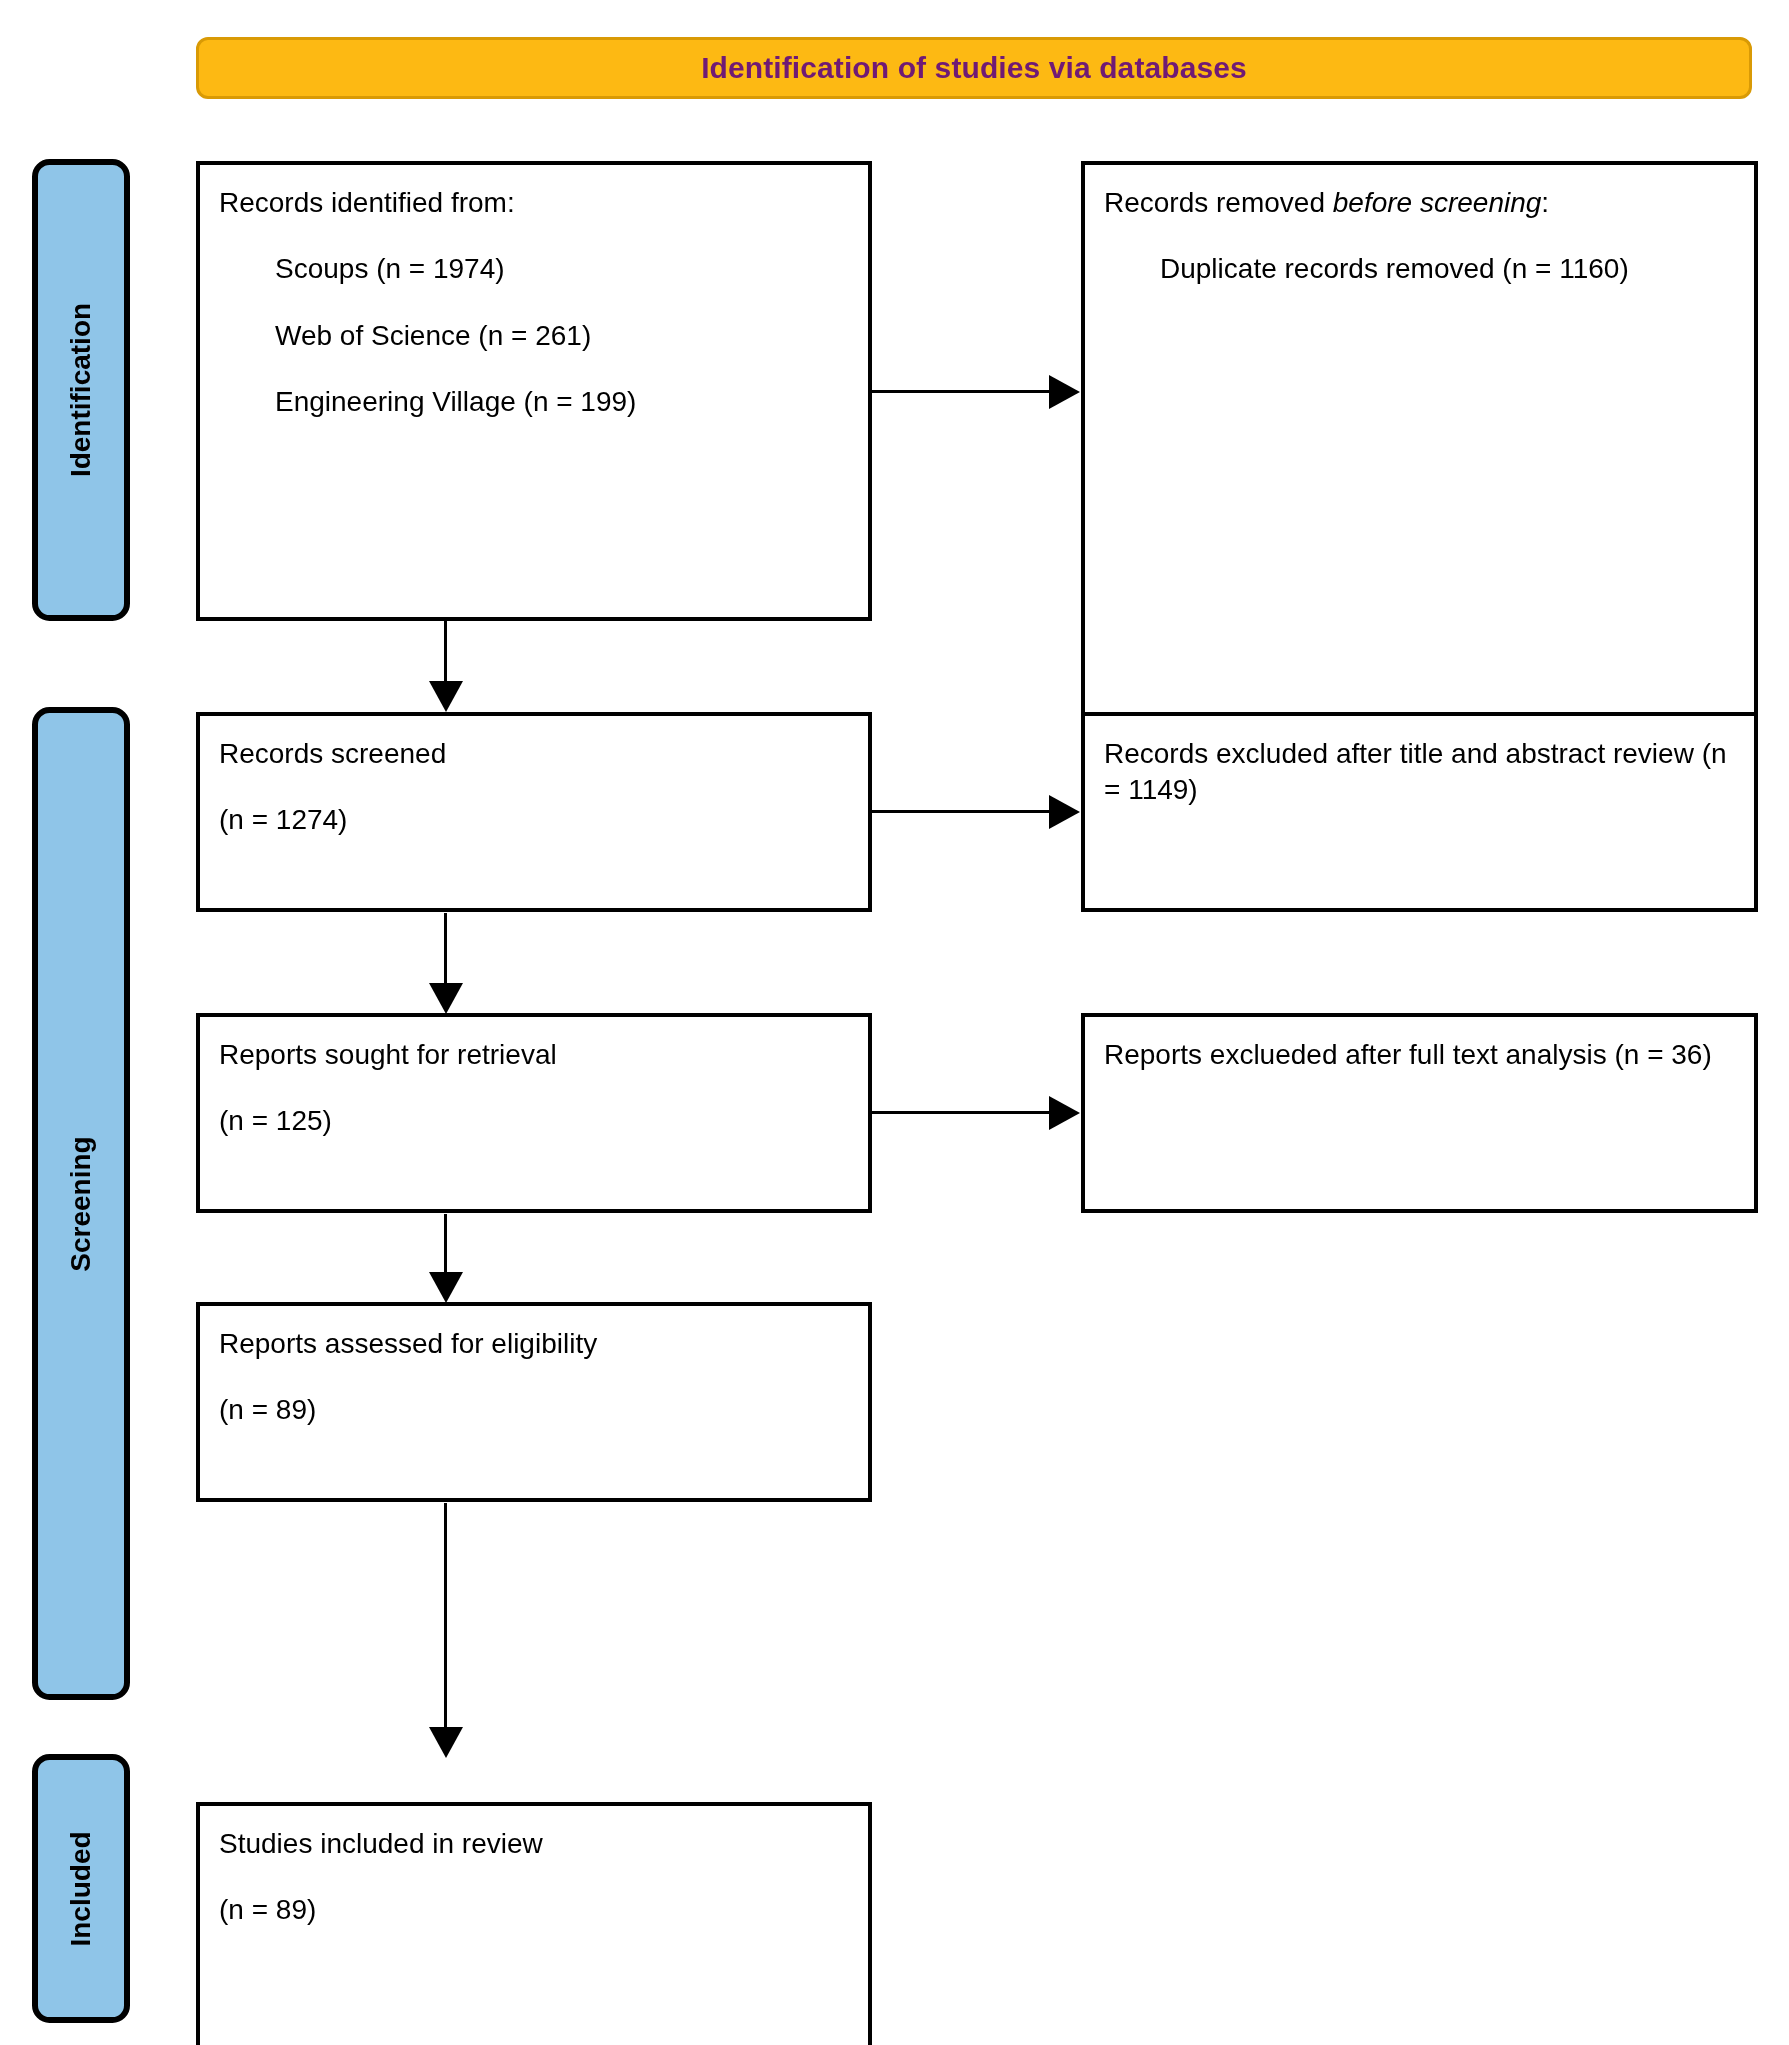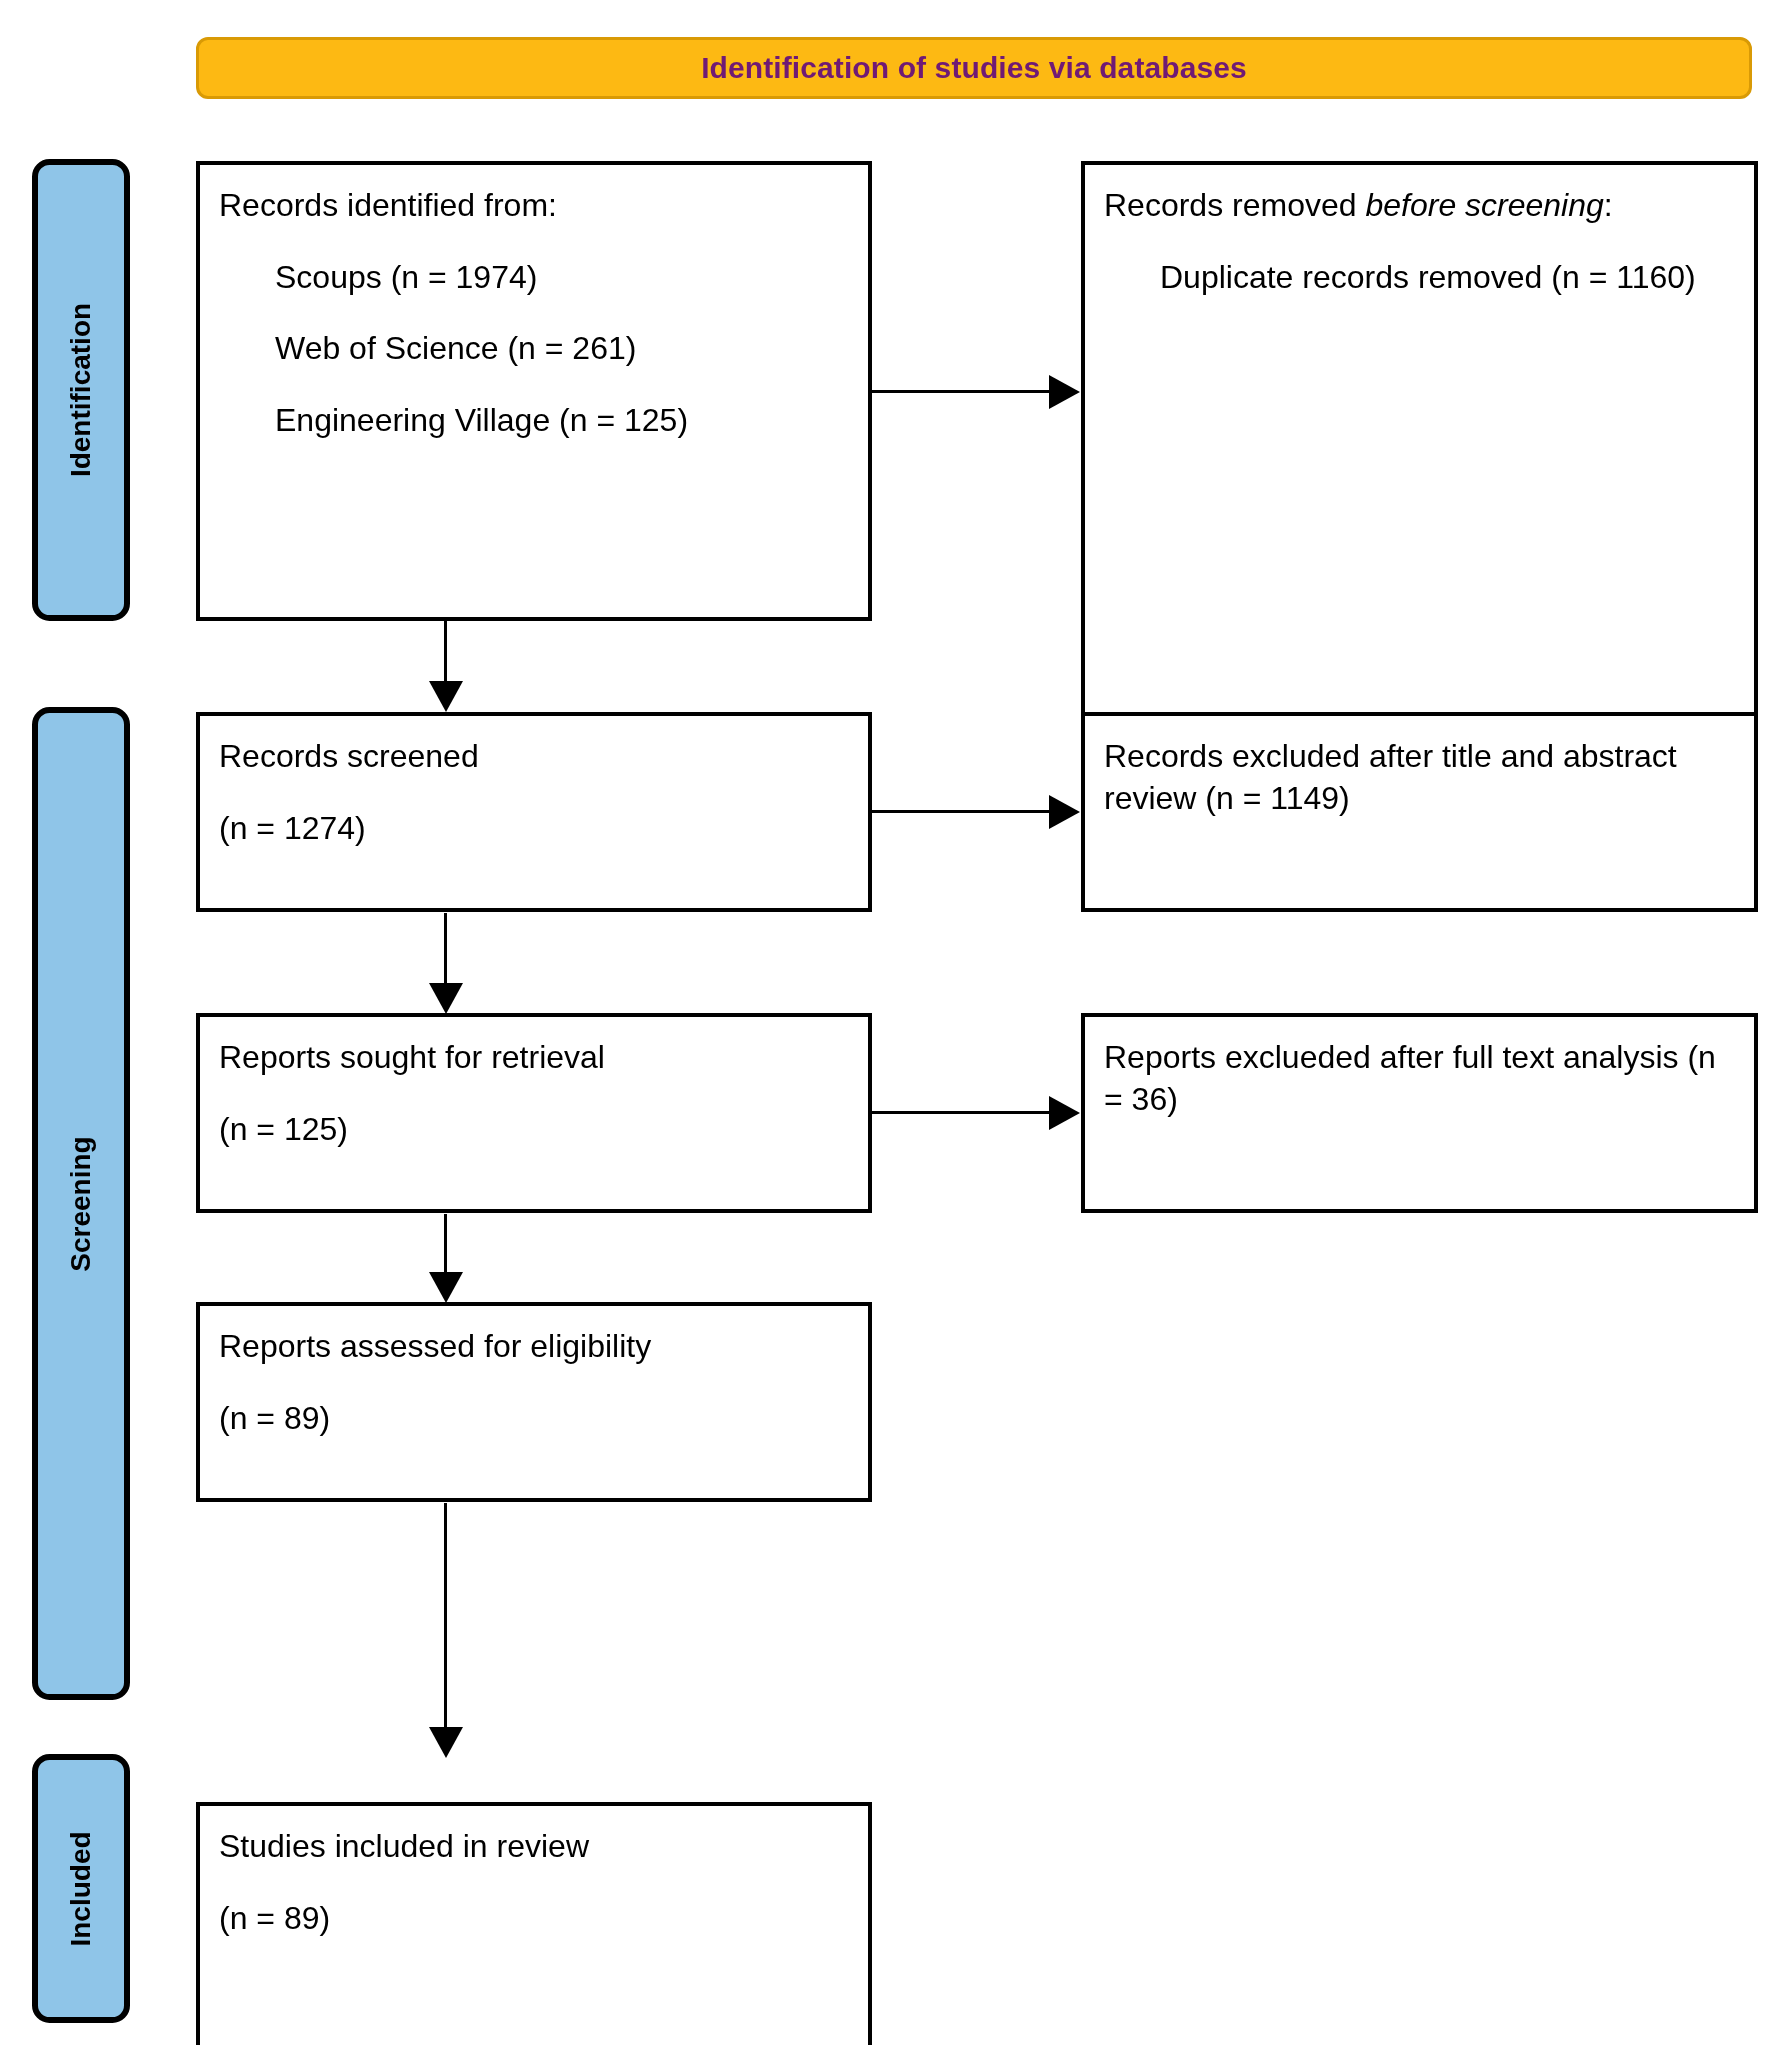--- a/index.html
+++ b/index.html
@@ -68,21 +68,21 @@
   
   .box {
     position: absolute;
     background: #ffffff;
     border: 4.7px solid #000000;
     box-sizing: border-box;
     padding: 20px 19px 13.4px 19px;
   }
   .box p {
     margin: 0;
-    font-size: 32px;
+    font-size: 28px;
     line-height: 1.30;
     color: #000000;
   }
   .box p.gap { margin-top: 30px; }
   .box p.indent { margin-left: 56px; }
   .box em { font-style: italic; }
 
   #box-identified      { left: 196px;  top: 161px;  width: 676px; height: 460px; }
   #box-removed         { left: 1081px; top: 161px;  width: 677px; height: 584px; }
   #box-screened        { left: 196px;  top: 712px; height: 200px; width: 676px; }
@@ -143,21 +143,21 @@
     <span class="stage-label">Screening</span>
   </div>
   <div class="stage" id="stage-included">
     <span class="stage-label">Included</span>
   </div>
 
   <div class="box" id="box-identified">
     <p>Records identified from:</p>
     <p class="gap indent">Scoups (n = 1974)</p>
     <p class="gap indent">Web of Science (n = 261)</p>
-    <p class="gap indent">Engineering Village (n = 125)</p>
+    <p class="gap indent">Engineering Village (n = 199)</p>
   </div>
 
   <div class="box" id="box-removed">
     <p><span>Records removed </span><em>before screening</em><span>:</span></p>
     <p class="gap indent">Duplicate records removed (n = 1160)</p>
   </div>
 
   <div class="box" id="box-screened">
     <p>Records screened</p>
     <p class="gap">(n = 1274)</p>

